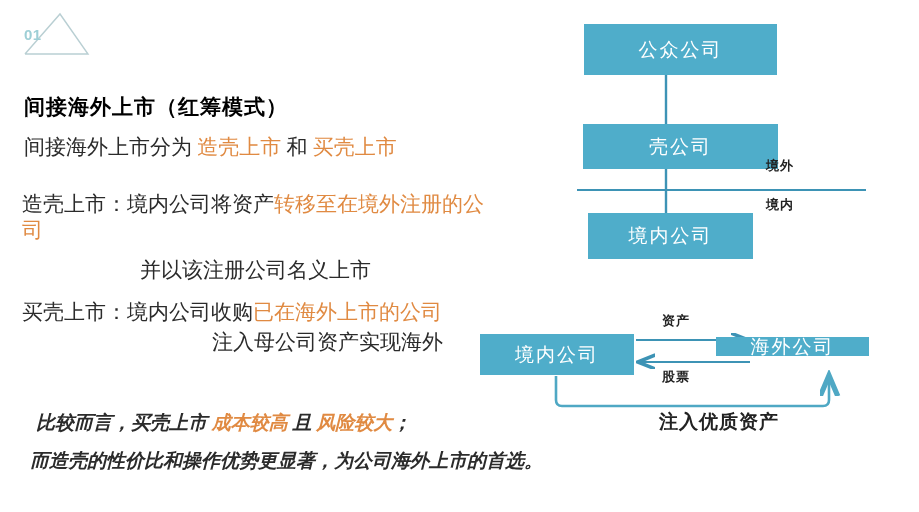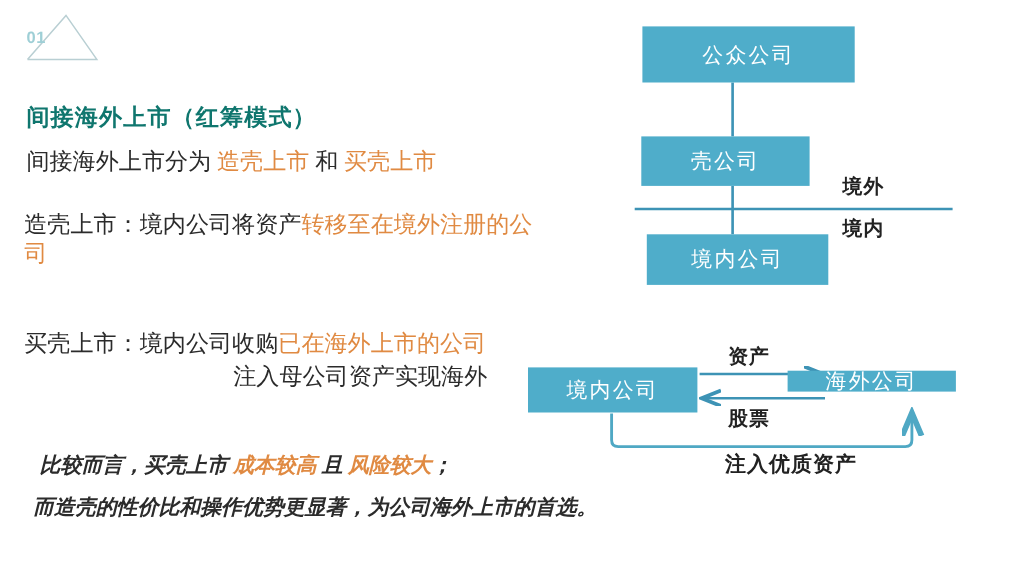--- a/index.html
+++ b/index.html
@@ -46,21 +46,21 @@
     color: #5bb3bd;
     letter-spacing: 0.6px;
   }
   .hdr-cn {
     position: absolute;
     left: 24px;
     top: 93px;
     font-family: "DejaVu Sans", "Liberation Sans", sans-serif;
     font-size: 21px;
     font-weight: bold;
-    color: #0f766e;
+    color: #000000;
     letter-spacing: 1px;
     white-space: nowrap;
   }
 
   
   .line {
     position: absolute;
     font-family: "Liberation Serif", "DejaVu Serif", serif;
     font-size: 21px;
     color: #2b2b2b;
@@ -96,39 +96,39 @@
     display: flex;
     align-items: center;
     justify-content: center;
     font-family: "DejaVu Sans", "Liberation Sans", sans-serif;
     font-size: 19px;
     color: #ffffff;
     letter-spacing: 2px;
     box-sizing: border-box;
   }
   #box-public   { left: 584px; top: 24px;  width: 193px; height: 51px; }
-  #box-shell    { left: 583px; top: 124px; width: 153px; height: 45px; }
+  #box-shell    { left: 583px; top: 124px; width: 195px; height: 45px; }
   #box-domestic { left: 588px; top: 213px; width: 165px; height: 46px; }
   #box-dom2     { left: 480px; top: 334px; width: 154px; height: 41px; }
   #box-overseas { left: 716px; top: 337px; width: 153px; height: 19px; }
 
   
   #wires {
     position: absolute;
     left: 0; top: 0;
     width: 919px;
     height: 512px;
     pointer-events: none;
   }
 
   
   .dlabel {
     position: absolute;
     font-family: "DejaVu Sans", "Liberation Sans", sans-serif;
-    font-size: 18px;
+    font-size: 13px;
     font-weight: bold;
     color: #222222;
     letter-spacing: 1px;
     white-space: nowrap;
   }
   #lbl-overseas-zone { left: 766px; top: 157px; }
   #lbl-domestic-zone { left: 766px; top: 196px; }
   #lbl-asset  { left: 662px; top: 312px; }
   #lbl-stock  { left: 662px; top: 368px; }
   #lbl-inject { left: 659px; top: 409px; font-size: 19px; }
@@ -146,20 +146,21 @@
 
   <div class="line l1">
     <span>间接海外上市分为 </span><span class="hl">造壳上市</span><span> 和 </span><span class="hl">买壳上市</span>
   </div>
 
   <div class="line l2">
     <span>造壳上市：境内公司将资产</span><span class="hl">转移至在境外注册的公</span>
   </div>
   <div class="line l2b hl">司</div>
 
+  <div class="line l3">并以该注册公司名义上市</div>
 
   <div class="line l4">
     <span>买壳上市：境内公司收购</span><span class="hl">已在海外上市的公司</span>
   </div>
 
   <div class="line l5">注入母公司资产实现海外</div>
 
   <div class="concl c2">而造壳的性价比和操作优势更显著，为公司海外上市的首选。</div>
   <div class="concl c1">
     <span>比较而言，买壳上市 </span><span class="hl">成本较高</span><span> 且 </span><span class="hl">风险较大</span><span>；</span>

